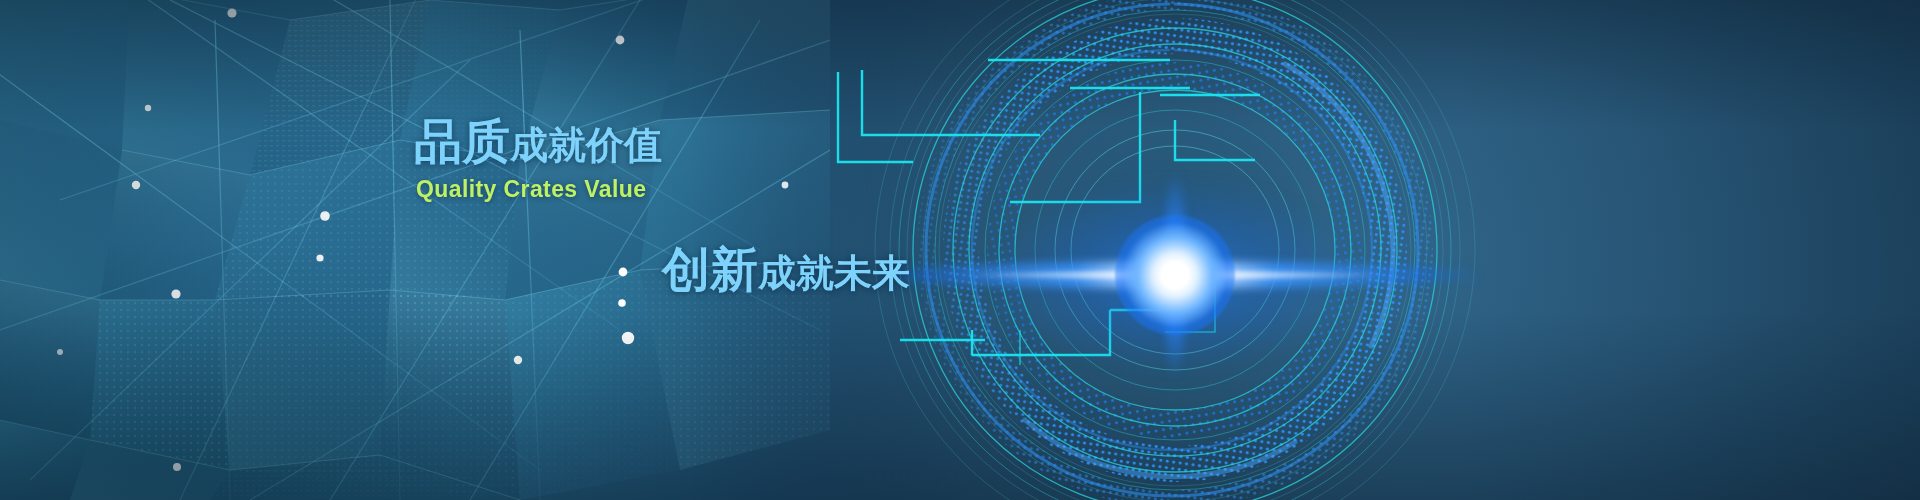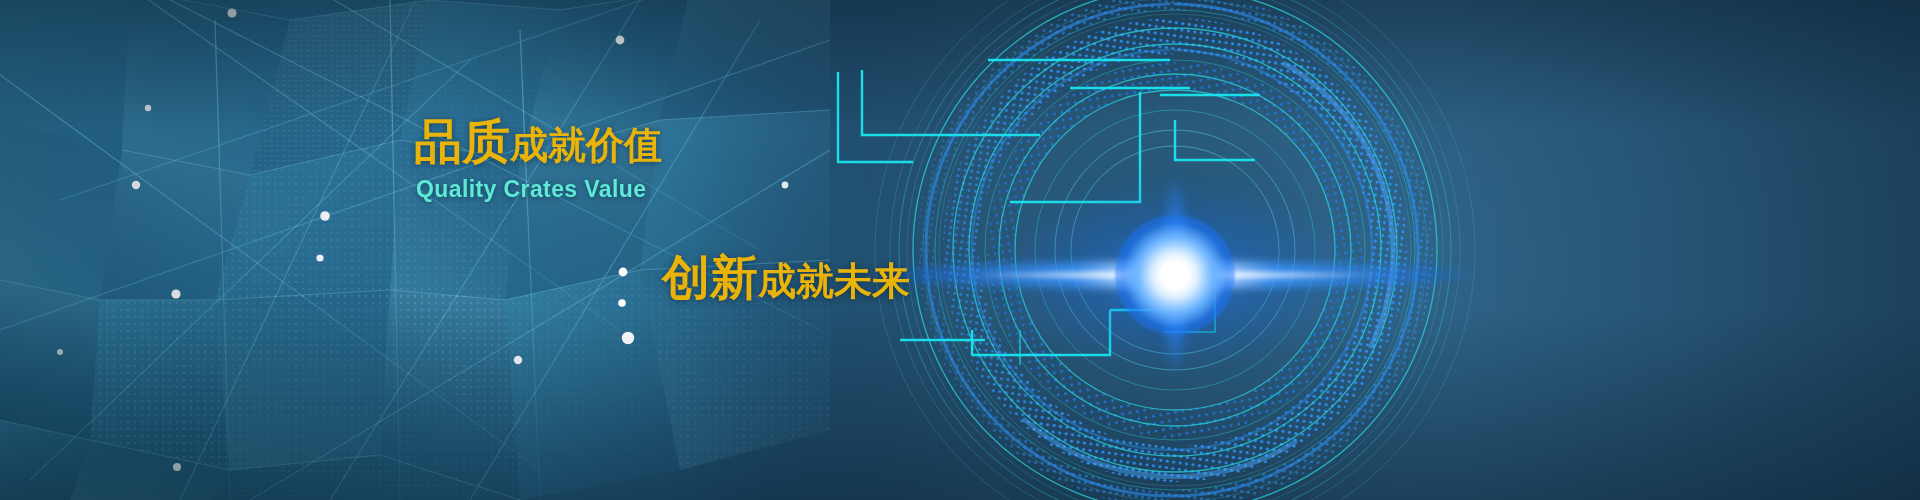--- a/index.html
+++ b/index.html
@@ -83,34 +83,34 @@
     width:360px;height:190px;border-radius:50%;
     background:radial-gradient(ellipse at center, rgba(40,130,250,.55) 0%, rgba(30,110,235,.28) 38%, rgba(25,95,215,0) 72%);
     filter:blur(8px);
   }
 
   
   .text-layer{position:absolute;inset:0;}
 
   .tagline{position:absolute;}
   .tagline .cn{
-    margin:0;color:#eab308;line-height:1;white-space:nowrap;
+    margin:0;color:#7dd3fc;line-height:1;white-space:nowrap;
     font-weight:700;letter-spacing:0;
     text-shadow:0 1px 6px rgba(5,30,55,.55);
   }
   .tagline .cn .big{font-size:48px;}
   .tagline .cn .small{font-size:38px;}
   .tagline .en{
-    margin:10px 0 0 2px;color:#5eead4;white-space:nowrap;
+    margin:10px 0 0 2px;color:#bef264;white-space:nowrap;
     font-size:23px;font-weight:700;letter-spacing:.4px;
     text-shadow:0 1px 5px rgba(5,30,55,.5);
   }
 
   .tagline-1{left:414px;top:118px;}
-  .tagline-2{left:662px;top:254px;}
+  .tagline-2{left:662px;top:246px;}
 </style>
 </head>
 <body>
 
 <div class="banner">
 
   <div class="bg-base"></div>
   <div class="bg-right"></div>
   <div class="bg-teal"></div>
 

